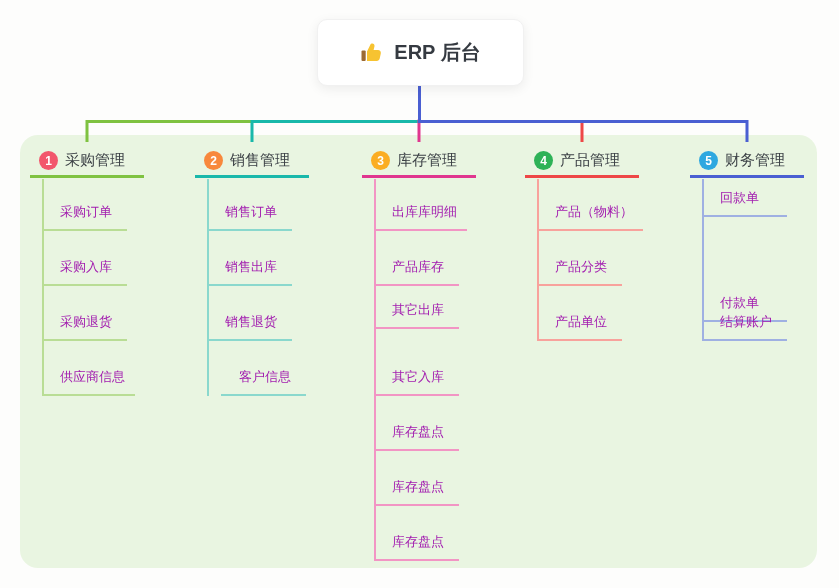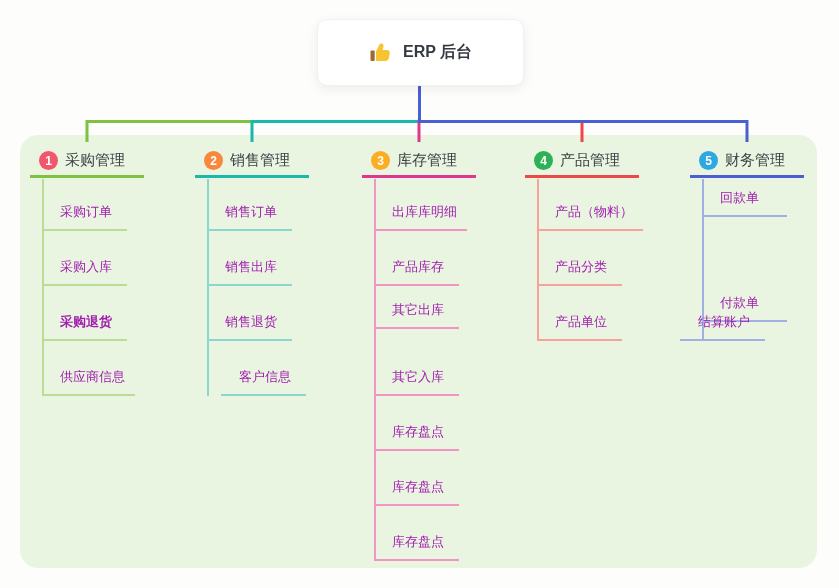--- a/index.html
+++ b/index.html
@@ -3,21 +3,21 @@
 <meta charset="utf-8">
 <style>
   html,body{margin:0;padding:0;background:#ffffff;}
   body{font-family:"Liberation Sans","DejaVu Sans",sans-serif;}
   .canvas{position:relative;width:839px;height:588px;background:#fdfdfc;overflow:hidden;}
   .panel{position:absolute;left:20px;top:135px;width:797px;height:433px;border-radius:18px;}
   .connectors{position:absolute;left:0;top:0;pointer-events:none;}
   .root-node{position:absolute;left:317px;top:19px;width:205px;height:65px;background:#ffffff;
     border:1px solid #f1f1f1;border-radius:10px;box-shadow:0 3px 12px rgba(0,0,0,.07);
     display:flex;align-items:center;justify-content:center;gap:10px;
-    font-size:16px;font-weight:600;color:#353a41;cursor:pointer;}
+    font-size:20px;font-weight:600;color:#353a41;cursor:pointer;}
   .branch-header{position:absolute;height:32px;width:114px;display:flex;align-items:center;
     box-sizing:border-box;cursor:pointer;}
   .badge{width:19px;height:19px;border-radius:50%;margin-left:9px;flex:0 0 auto;
     display:flex;align-items:center;justify-content:center;
     color:#fff;font-size:12px;font-weight:700;line-height:1;}
   .branch-label{margin-left:7px;font-size:15px;font-weight:400;color:#3c4146;white-space:nowrap;}
   .child-row{position:absolute;height:30px;box-sizing:border-box;display:flex;align-items:flex-end;
     padding:0 10px 8px 18px;font-size:13px;color:#a21caf;white-space:nowrap;width:max-content;
     cursor:pointer;}
   .vline{position:absolute;width:2px;}
@@ -49,21 +49,21 @@
     <span class="badge" style="background: rgb(242, 86, 108);">1</span>
     <span class="branch-label">采购管理</span>
   </div>
       <div class="vline" style="left: 42px; top: 179px; height: 217px; background: rgb(185, 221, 149);"></div>
       <div class="child-row" style="left: 42px; top: 201px; border-bottom: 2px solid rgb(185, 221, 149); min-width: 85px;">
     <span>采购订单</span>
   </div>
       <div class="child-row" style="left: 42px; top: 256px; border-bottom: 2px solid rgb(185, 221, 149); min-width: 85px;">
     <span>采购入库</span>
   </div>
-      <div class="child-row" style="left: 42px; top: 311px; border-bottom: 2px solid rgb(185, 221, 149); min-width: 85px; font-weight: bold;">
+      <div class="child-row" style="left: 42px; top: 311px; border-bottom: 2px solid rgb(185, 221, 149); min-width: 85px;">
     <span>采购退货</span>
   </div>
       <div class="child-row" style="left: 42px; top: 366px; border-bottom: 2px solid rgb(185, 221, 149); min-width: 85px;">
     <span>供应商信息</span>
   </div>
       <div class="branch-header" style="left: 195px; top: 146px; border-bottom: 3px solid rgb(25, 184, 170);">
     <span class="badge" style="background: rgb(248, 136, 60);">2</span>
     <span class="branch-label">销售管理</span>
   </div>
       <div class="vline" style="left: 207px; top: 179px; height: 217px; background: rgb(138, 216, 205);"></div>
@@ -123,17 +123,17 @@
     <span class="badge" style="background: rgb(46, 168, 224);">5</span>
     <span class="branch-label">财务管理</span>
   </div>
       <div class="vline" style="left: 702px; top: 179px; height: 162px; background: rgb(159, 176, 226);"></div>
       <div class="child-row" style="left: 702px; top: 187px; border-bottom: 2px solid rgb(159, 176, 226); min-width: 85px;">
     <span>回款单</span>
   </div>
       <div class="child-row" style="left: 702px; top: 256px; border-bottom: 2px solid rgb(159, 176, 226); min-width: 85px; margin-top: 36px;">
     <span>付款单</span>
   </div>
-      <div class="child-row" style="left: 680px; top: 311px; border-bottom: 2px solid rgb(159, 176, 226); min-width: 85px; text-align: center;">
+      <div class="child-row" style="left: 702px; top: 311px; border-bottom: 2px solid rgb(159, 176, 226); min-width: 85px; text-align: center;">
     <span>结算账户</span>
   </div>
     </div>
 </div>
 
 </body></html>

